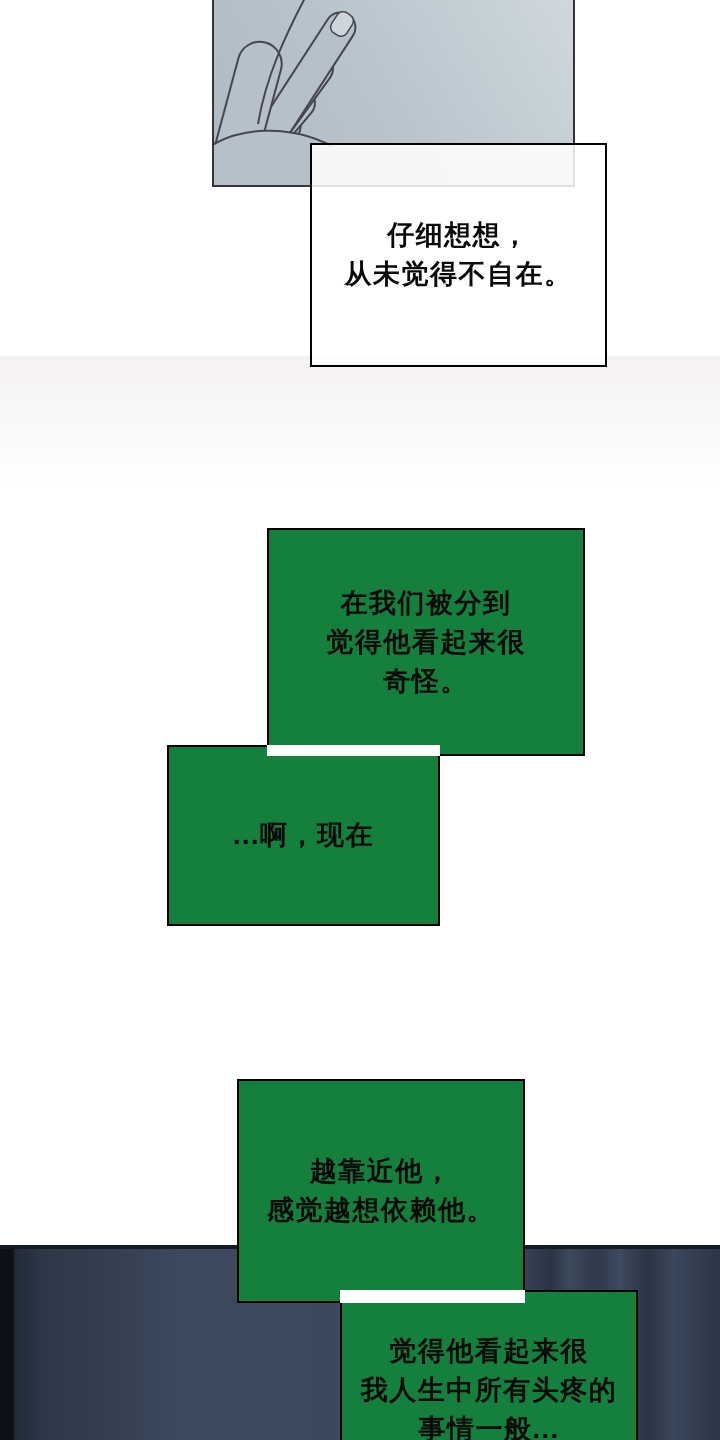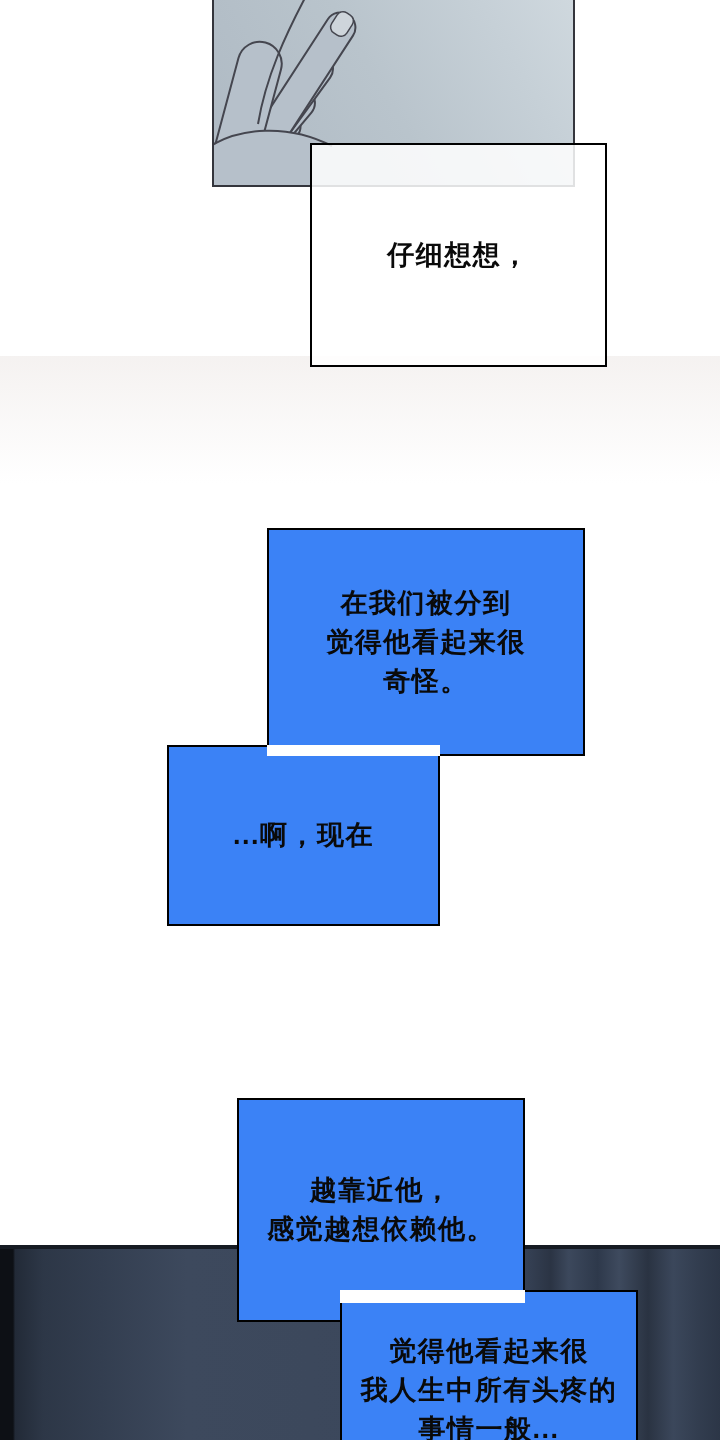--- a/index.html
+++ b/index.html
@@ -41,35 +41,35 @@
       #2b3444 76.5%, #3c485c 79%,
       #2e394b 83%, #3e4a5e 86%,
       #2a3342 90%, #3b475b 93.5%,
       #323d4f 97%, #2c3647 100%);
     z-index:1;
   }
   
   .bubble{
     position:absolute;
     box-sizing:border-box;
-    background:#3b82f6;
+    background:#15803d;
     border:2px solid #000000;
     display:flex;flex-direction:column;
     justify-content:center;align-items:center;
     text-align:center;
     color:#0a0a0a;
     font-weight:700;
     font-size:27px;line-height:39px;letter-spacing:1.5px;
     z-index:3;
   }
   .bubble .line{white-space:nowrap;}
   .bubble-1{left:310px;top:143px;width:297px;height:224px;background:rgba(255,255,255,0.85);}
   .bubble-2{left:267px;top:528px;width:318px;height:228px;}
   .bubble-3{left:167px;top:745px;width:273px;height:181px;text-align:center;}
-  .bubble-4{left:237px;top:1079px;width:288px;height:224px;margin-top:19px;}
+  .bubble-4{left:237px;top:1079px;width:288px;height:224px;}
   .bubble-5{left:340px;top:1290px;width:298px;height:200px;}
   
   .join-patch{position:absolute;background:#ffffff;z-index:4;}
   .patch-a{left:267px;top:745px;width:173px;height:11px;}
   .patch-b{left:340px;top:1290px;width:185px;height:13px;}
 </style>
 </head>
 <body>
 
 <div class="page">
@@ -97,20 +97,21 @@
       <path d="M -10,150 C 25,126 75,124 118,146" fill="none" stroke="#45464f" stroke-width="2"></path>
 
       <path d="M 92,-4 C 72,34 52,76 44,124" fill="none" stroke="#45464f" stroke-width="2"></path>
     </svg>
   </div>
 
   <div class="dark-panel"></div>
 
   <div class="bubble bubble-1">
     <div class="line">仔细想想，</div>
+    <div class="line">从未觉得不自在。</div>
   </div>
 
   <div class="bubble bubble-2">
     <div class="line">在我们被分到</div>
     <div class="line">觉得他看起来很</div>
     <div class="line">奇怪。</div>
   </div>
 
   <div class="bubble bubble-3">
     <div class="line">...啊，现在</div>

